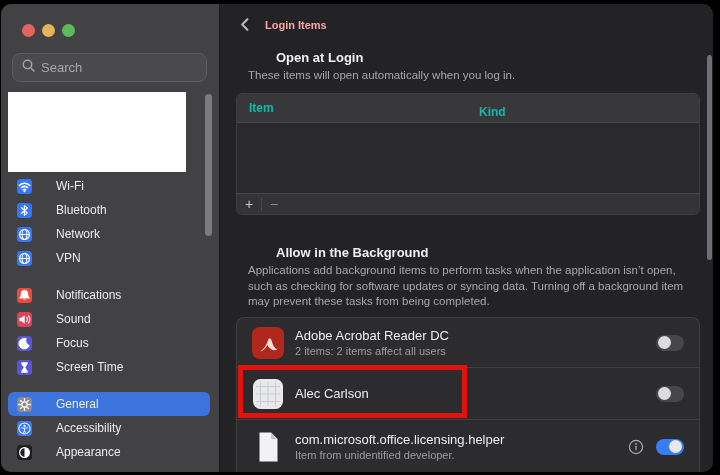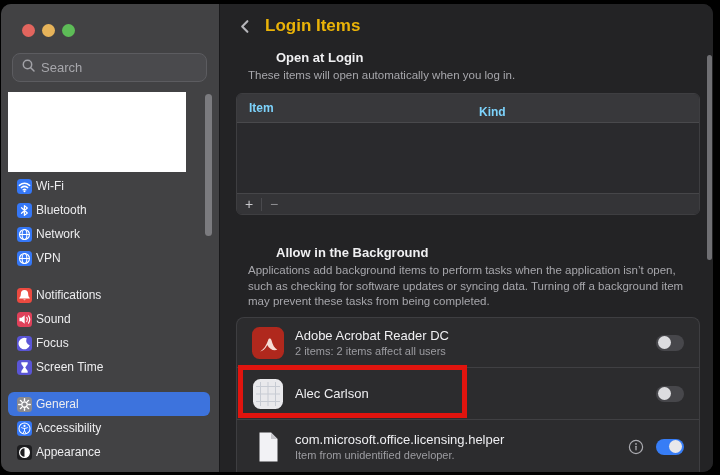--- a/index.html
+++ b/index.html
@@ -14,48 +14,48 @@
   .tl { width:13px; height:13px; border-radius:50%; display:inline-block; }
   .search { position:absolute; left:11px; top:49px; width:195px; height:29px;
             background:#4a4a4d; border:1px solid #5c5c60; border-radius:8px;
             display:flex; align-items:center; padding-left:8px; gap:5px; }
   .search .ph { color:#a7a7ac; font-size:13px; }
   .redact { position:absolute; left:7px; top:88px; width:178px; height:80px; background:#fff; }
   .sb-scroll { position:absolute; left:204px; top:90px; width:7px; height:142px;
                border-radius:4px; background:#7b7b7f; }
   .nav { position:absolute; left:7px; top:170px; width:202px; }
   .nav-item { height:24px; border-radius:6px; display:flex; align-items:center;
-              padding-left:9px; gap:4px; cursor:default; }
+              padding-left:9px; gap:24px; cursor:default; }
   .nav-item.gap { margin-top:13px; }
   .nav-icon { width:15px; height:15px; border-radius:3.5px; flex:none;
               display:flex; align-items:center; justify-content:center; }
   .nav-icon svg { display:block; }
   .nav-label { color:#ededef; font-size:12px; }
 
   
   .divider { width:1px; background:#19191b; flex:none; }
   .main { position:relative; flex:1; background:#232325; }
   .mn-scroll { position:absolute; left:487px; top:51px; width:5px; height:205px;
                border-radius:3px; background:#6f6f73; }
   .hdr { position:absolute; left:17px; top:12px; display:flex; align-items:center; gap:11px; }
-  .hdr h1 { color:#eab308; font-size:17px; font-weight:bold; }
+  .hdr h1 { color:#fca5a5; font-size:11px; font-weight:bold; }
   .back { display:flex; align-items:center; }
   h2.sec { color:#f0f0f2; font-size:13px; font-weight:bold;margin-left:28px; }
   p.desc { color:#a7a7ac; font-size:11.5px; line-height:15.5px; }
   .h-open { position:absolute; left:28px; top:46px; }
   .p-open { position:absolute; left:28px; top:64px; }
   .h-allow { position:absolute; left:28px; top:241px; }
   .p-allow { position:absolute; left:28px; top:259px; width:452px; }
 
   .table { position:absolute; left:16px; top:89px; width:464px; height:122px;
            background:#2a2a2d; border:1px solid #3e3e41; border-radius:6px;
            display:flex; flex-direction:column; overflow:hidden; }
   .thead { height:29px; background:#38383b; border-bottom:1px solid #49494c;
            position:relative; display:flex; align-items:center; flex:none; }
-  .thead span { color:#7dd3fc; font-size:12px; font-weight:bold; }
+  .thead span { color:#14b8a6; font-size:12px; font-weight:bold; }
   .col-item { margin-left:12px; }
   .col-kind { position:absolute; left:242px;margin-top:7px; }
   .tbody { flex:1; }
   .tfoot { height:21px; background:#343437; border-top:1px solid #464649;
            display:flex; align-items:center; flex:none; }
   .tfoot button { background:none; border:none; width:24px; color:#c9c9cd;
                   font-size:14px; line-height:1; cursor:default; }
   .tfoot .rem { color:#919195; }
   .vsep { width:1px; height:13px; background:#4a4a4e; }
 

